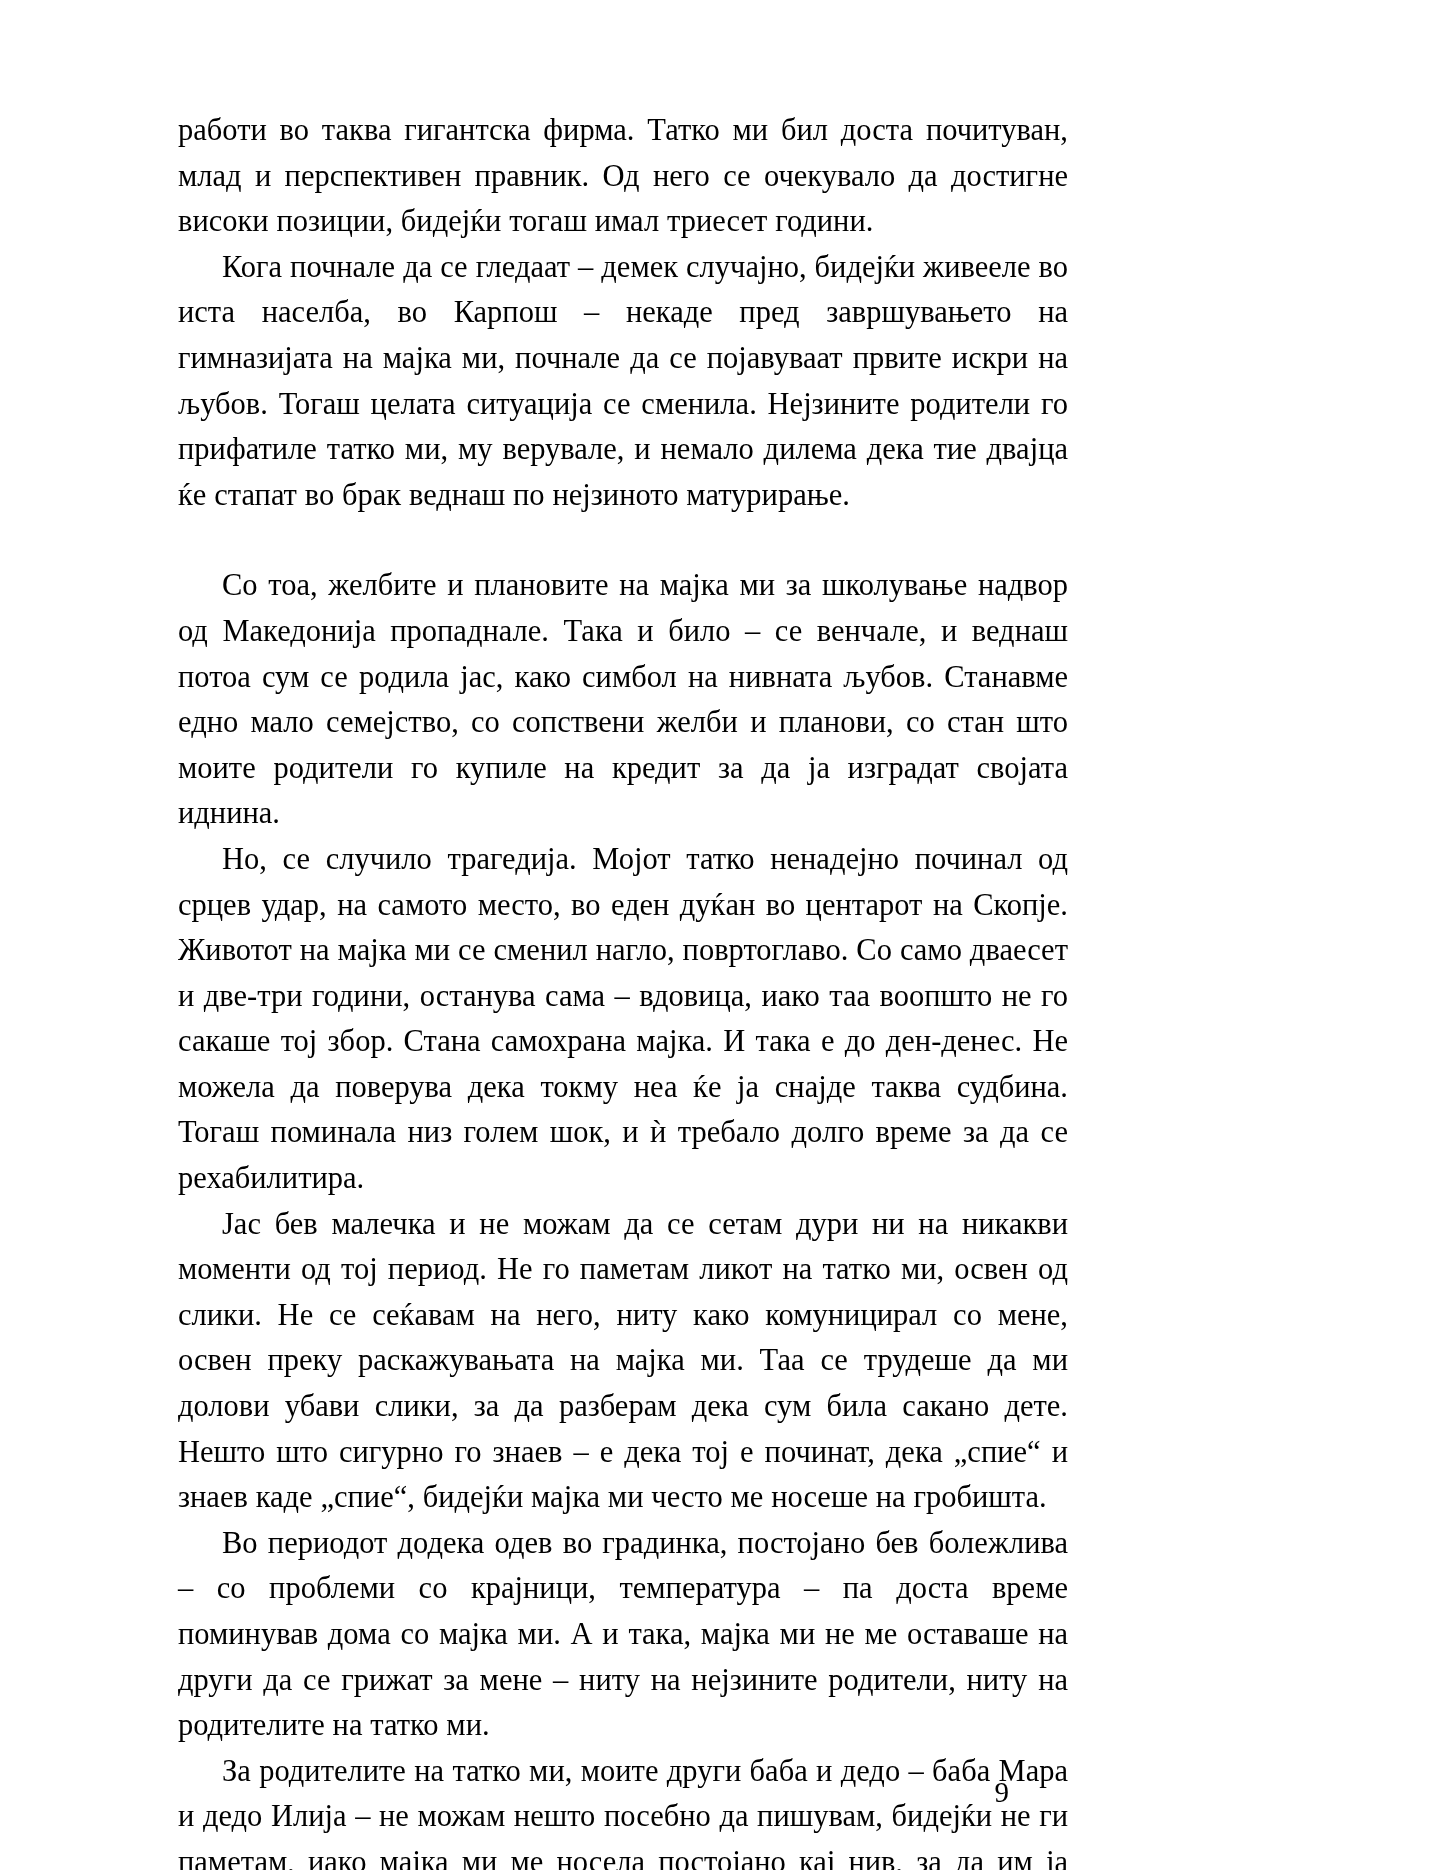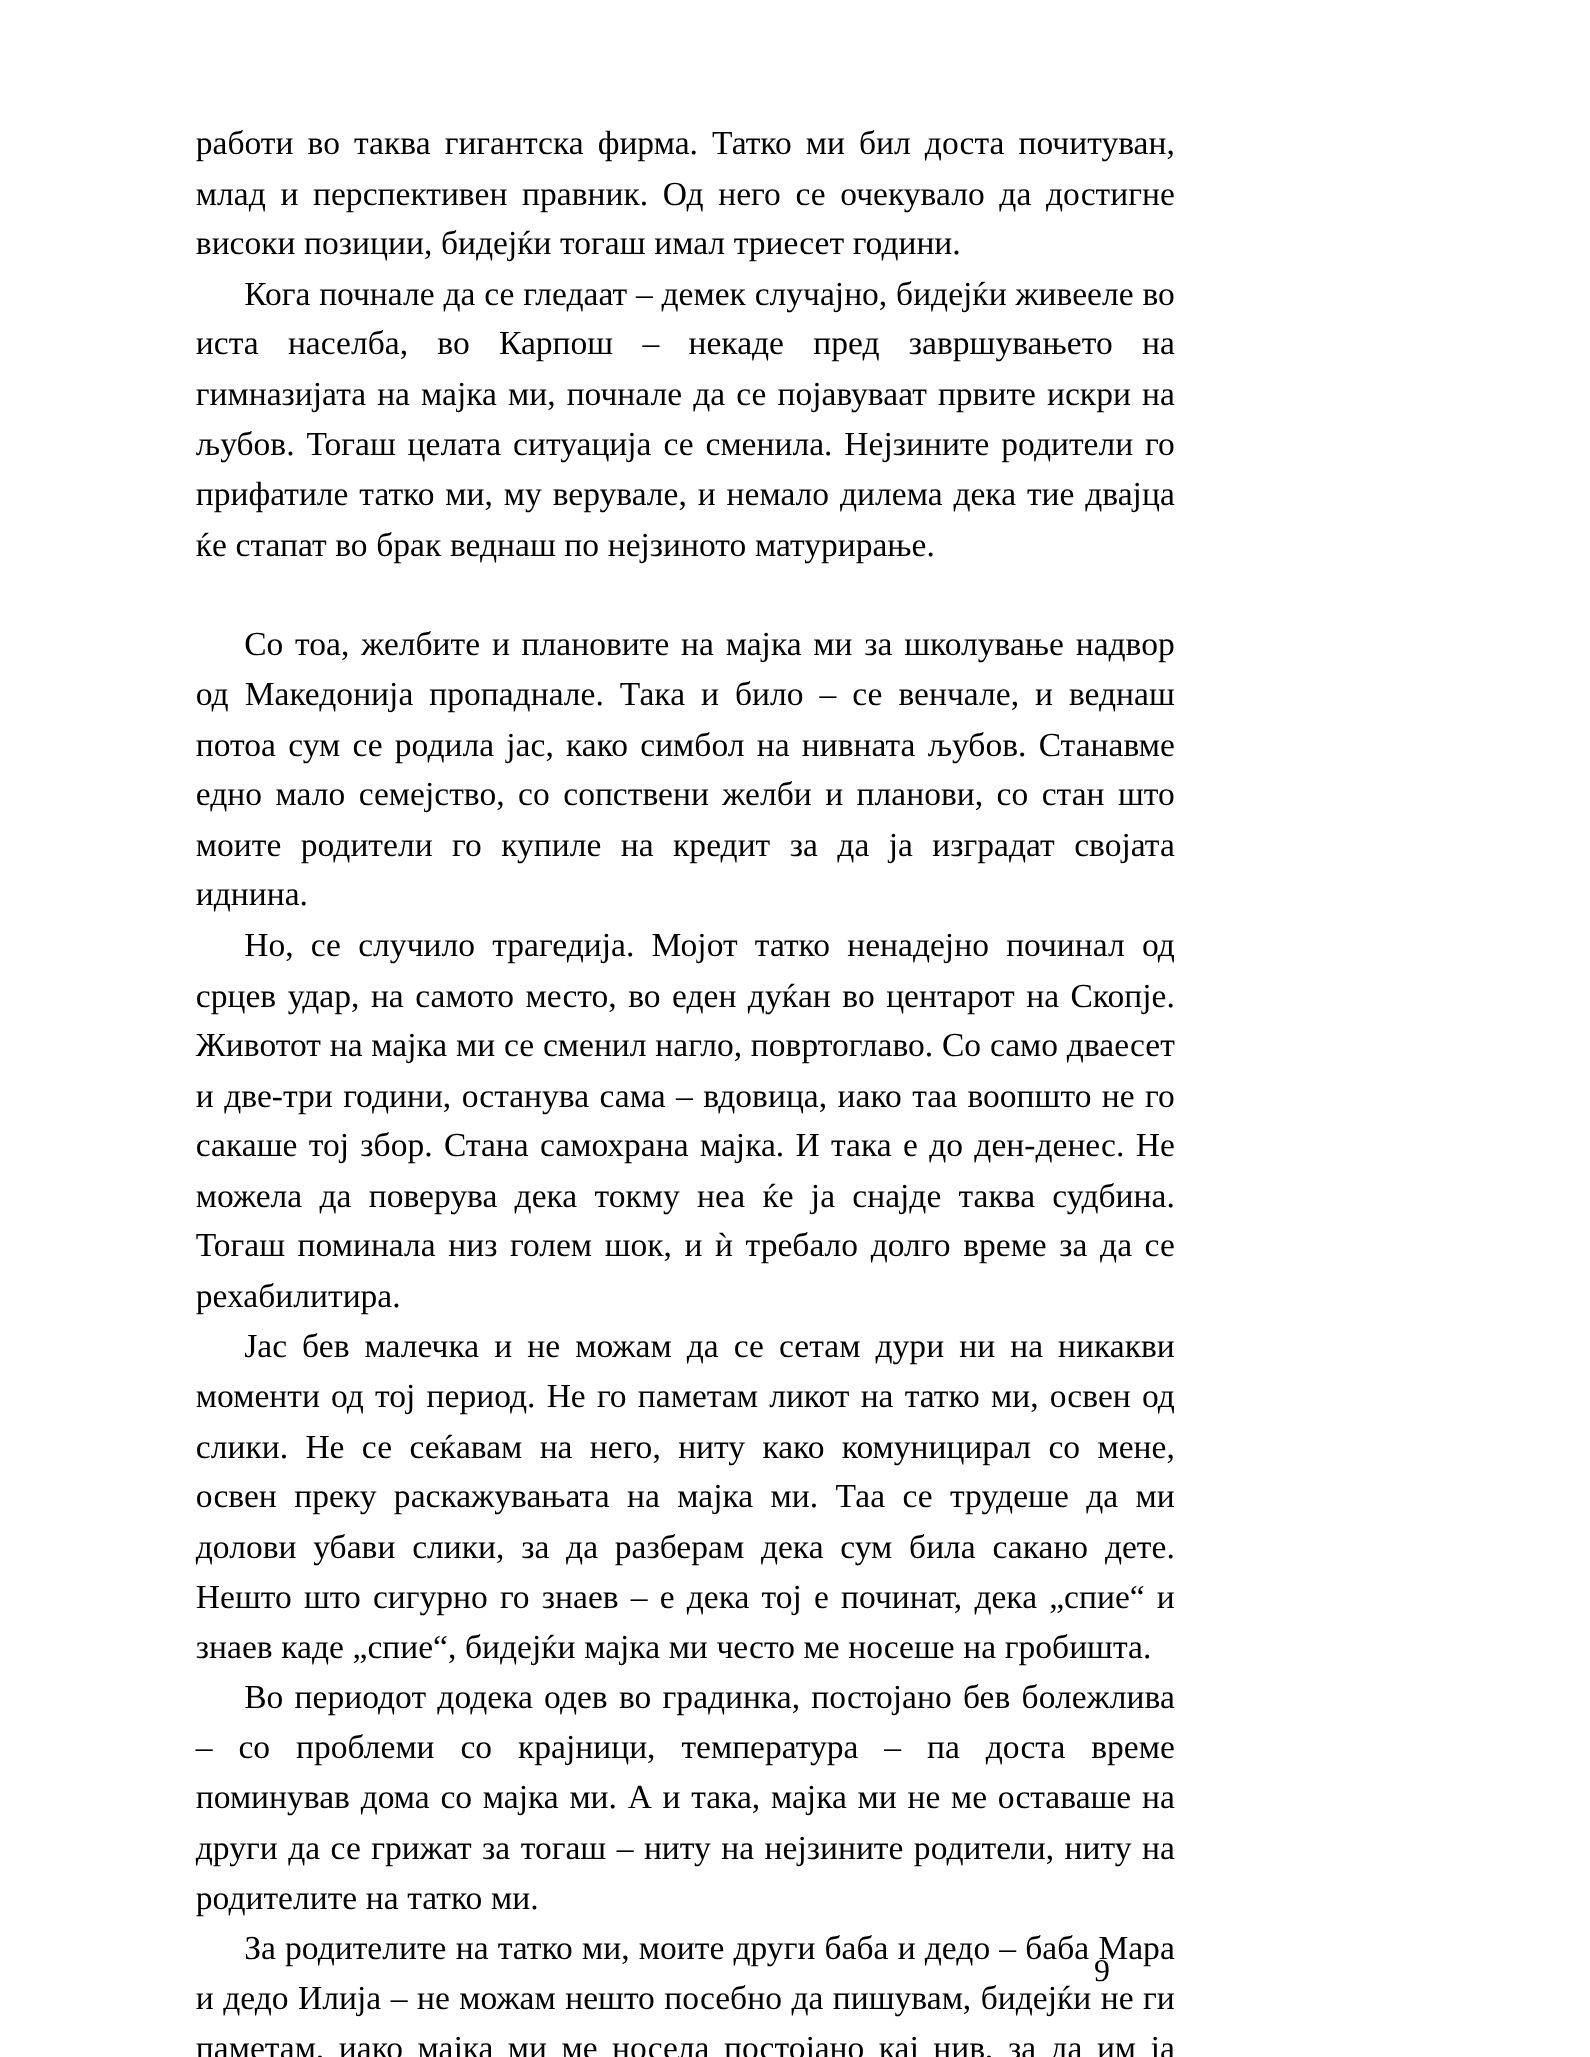--- a/index.html
+++ b/index.html
@@ -64,21 +64,21 @@
     <p class="body-par">Кога почнале да се гледаат – демек случајно, бидејќи живееле во иста населба, во Карпош – некаде пред завршувањето на гимназијата на мајка ми, почнале да се појавуваат првите искри на љубов. Тогаш целата ситуација се сменила. Нејзините родители го прифатиле татко ми, му верувале, и немало дилема дека тие двајца ќе стапат во брак веднаш по нејзиното матурирање.</p>
 
     <div class="par-gap"></div>
 
     <p class="body-par">Со тоа, желбите и плановите на мајка ми за школување надвор од Македонија пропаднале. Така и било – се венчале, и веднаш потоа сум се родила јас, како симбол на нивната љубов. Станавме едно мало семејство, со сопствени желби и планови, со стан што моите родители го купиле на кредит за да ја изградат својата иднина.</p>
 
     <p class="body-par">Но, се случило трагедија. Мојот татко ненадејно починал од срцев удар, на самото место, во еден дуќан во центарот на Скопје. Животот на мајка ми се сменил нагло, повртоглаво. Со само дваесет и две-три години, останува сама – вдовица, иако таа воопшто не го сакаше тој збор. Стана самохрана мајка. И така е до ден-денес. Не можела да поверува дека токму неа ќе ја снајде таква судбина. Тогаш поминала низ голем шок, и ѝ требало долго време за да се рехабилитира.</p>
 
     <p class="body-par">Јас бев малечка и не можам да се сетам дури ни на никакви моменти од тој период. Не го паметам ликот на татко ми, освен од слики. Не се сеќавам на него, ниту како комуницирал со мене, освен преку раскажувањата на мајка ми. Таа се трудеше да ми долови убави слики, за да разберам дека сум била сакано дете. Нешто што сигурно го знаев – е дека тој е починат, дека „спие“ и знаев каде „спие“, бидејќи мајка ми често ме носеше на гробишта.</p>
 
-    <p class="body-par">Во периодот додека одев во градинка, постојано бев болежлива – со проблеми со крајници, температура – па доста време поминував дома со мајка ми. А и така, мајка ми не ме оставаше на други да се грижат за тогаш – ниту на нејзините родители, ниту на родителите на татко ми.</p>
+    <p class="body-par">Во периодот додека одев во градинка, постојано бев болежлива – со проблеми со крајници, температура – па доста време поминував дома со мајка ми. А и така, мајка ми не ме оставаше на други да се грижат за мене – ниту на нејзините родители, ниту на родителите на татко ми.</p>
 
     <p class="body-par">За родителите на татко ми, моите други баба и дедо – баба Мара и дедо Илија – не можам нешто посебно да пишувам, бидејќи не ги паметам, иако мајка ми ме носела постојано кај нив, за да им ја ублажи болката. Ги почитуваше до последниот ден, додека не заминаа од овој свет – кај својот син, кај татко ми.</p>
 
   </div>
 
   <div class="folio">9</div>
 
 </div>
 
 </body></html>

